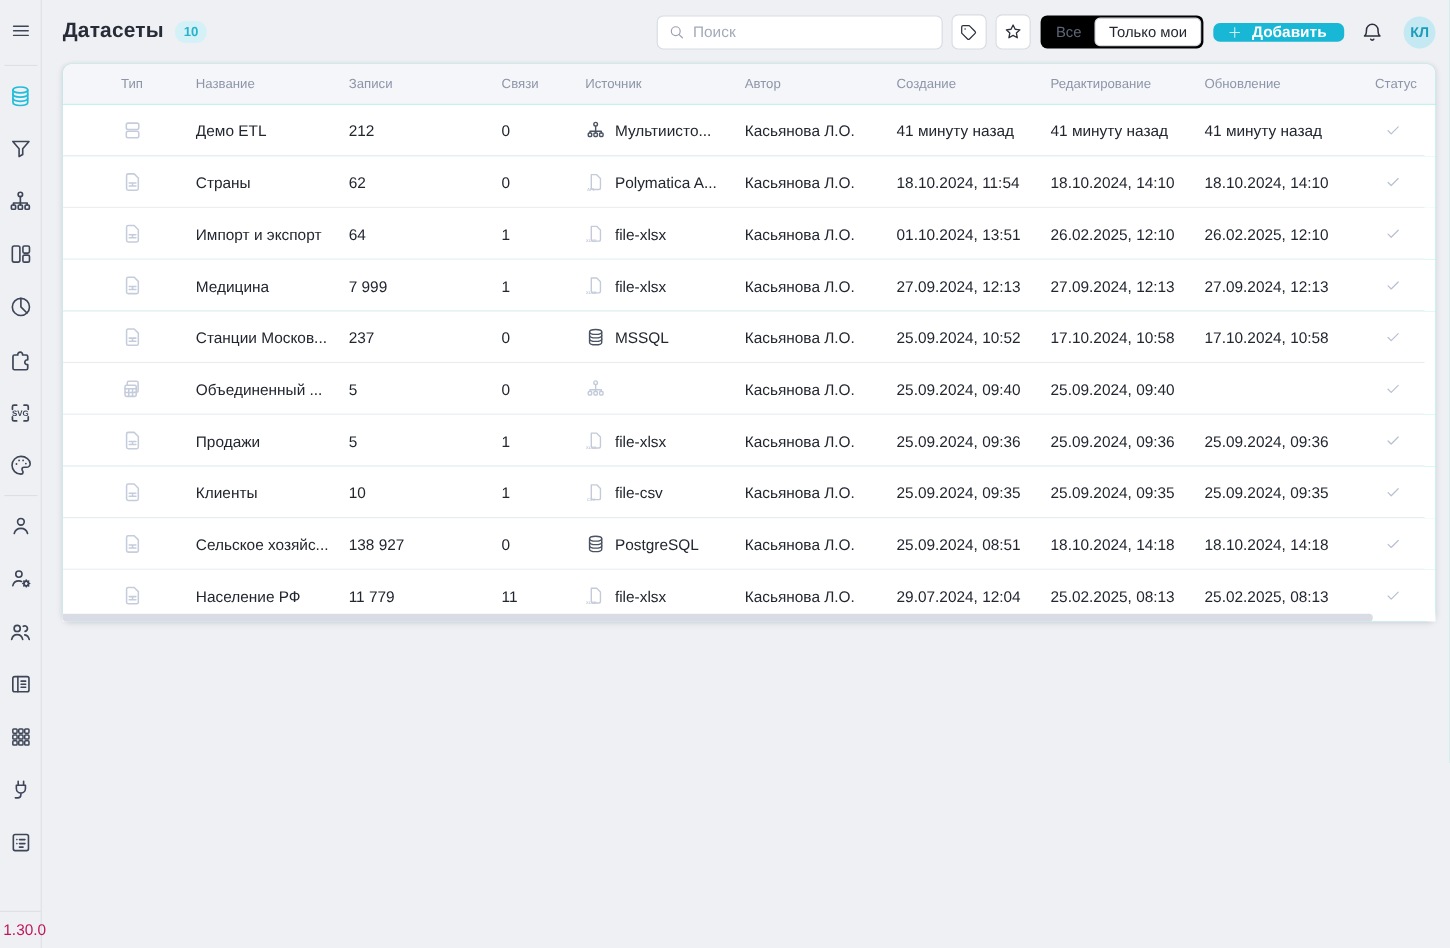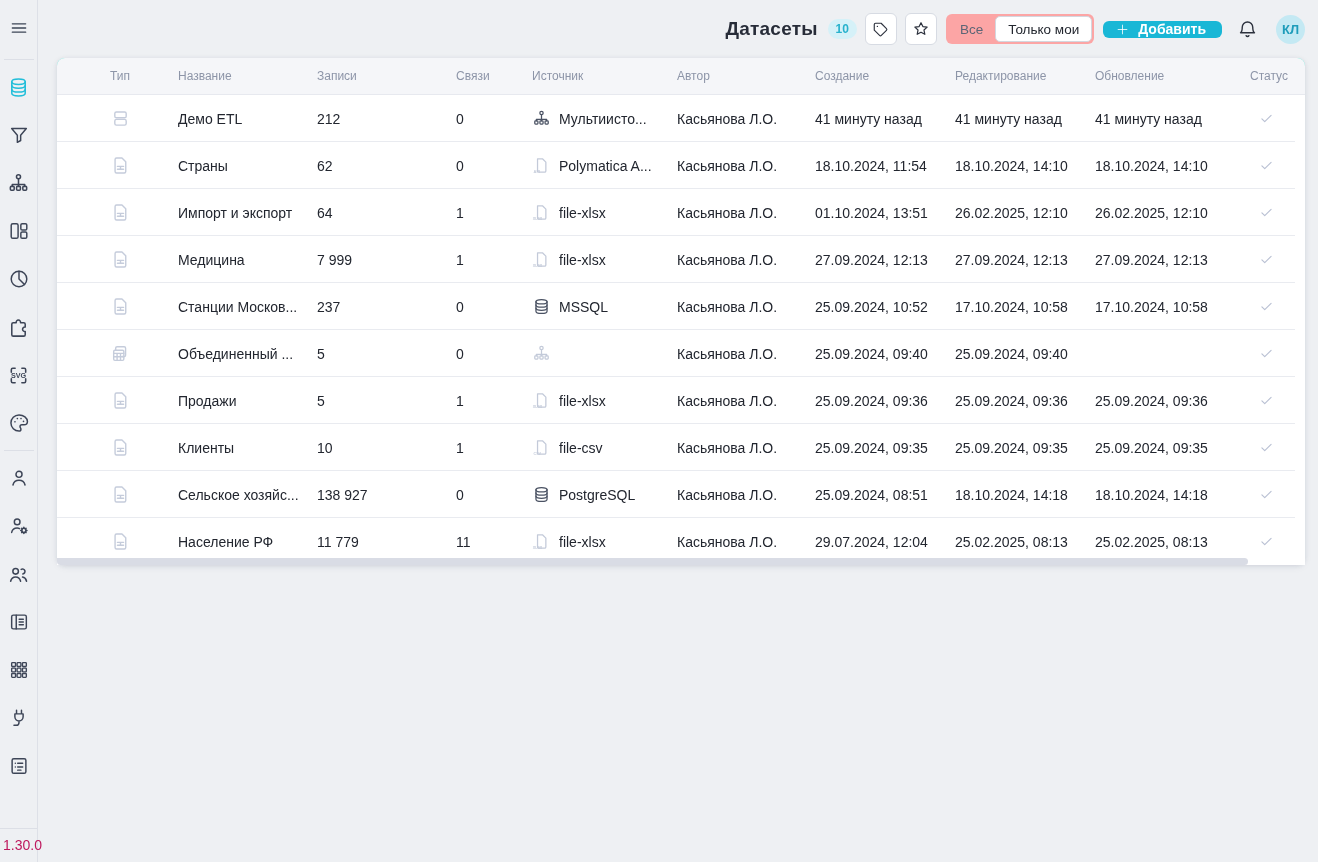--- a/index.html
+++ b/index.html
@@ -55,21 +55,21 @@
     border:none; outline:none; flex:1; font-size:14px; color:#30343e;
     font-family:"Liberation Sans", sans-serif; background:transparent;
   }
   .search-box input::placeholder { color:#a3aab9; }
   .tool-btn {
     width:32px; height:32px; margin-left:8px; background:#fff;
     border:1px solid #d7dbe3; border-radius:6px; cursor:pointer;
     display:flex; align-items:center; justify-content:center; color:#2c313d;
   }
   .segmented {
-    margin-left:9px; height:30px; background:#fca5a5; border-radius:6px;
+    margin-left:9px; height:30px; background:#000000; border-radius:6px;
     display:flex; align-items:center; padding:2px;
   }
   .seg {
     height:26px; display:flex; align-items:center; padding:0 12px;
     font-size:13.5px; color:#5d6576; border-radius:5px; cursor:pointer; white-space:nowrap;
   }
   .seg.selected { background:#fff; border:1px solid #d3d7df; color:#23272f; }
   .add-btn {
     margin-left:9px; height:17px; padding:0 16px 0 12px; background:#19b7d6;
     border:none; border-radius:6px; cursor:pointer;
@@ -339,20 +339,26 @@
     </button>
   <div class="sb-spacer"></div>
   <div class="sb-version">1.30.0</div>
 </aside>
 
 <div class="main">
   <header class="topbar">
     <h1 class="page-title">Датасеты</h1>
     <span class="count-badge">10</span>
 
+    <div class="search-box">
+      <svg class="icon" width="16" height="16">
+          <use href="#i-search" xlink:href="#i-search"></use>
+        </svg>
+      <input type="text" placeholder="Поиск" style="">
+    </div>
     <button class="tool-btn">
         <svg class="icon" width="17" height="17">
           <use href="#i-tag" xlink:href="#i-tag"></use>
         </svg>
       </button>
     <button class="tool-btn">
         <svg class="icon" width="18" height="18">
           <use href="#i-star" xlink:href="#i-star"></use>
         </svg>
       </button>

